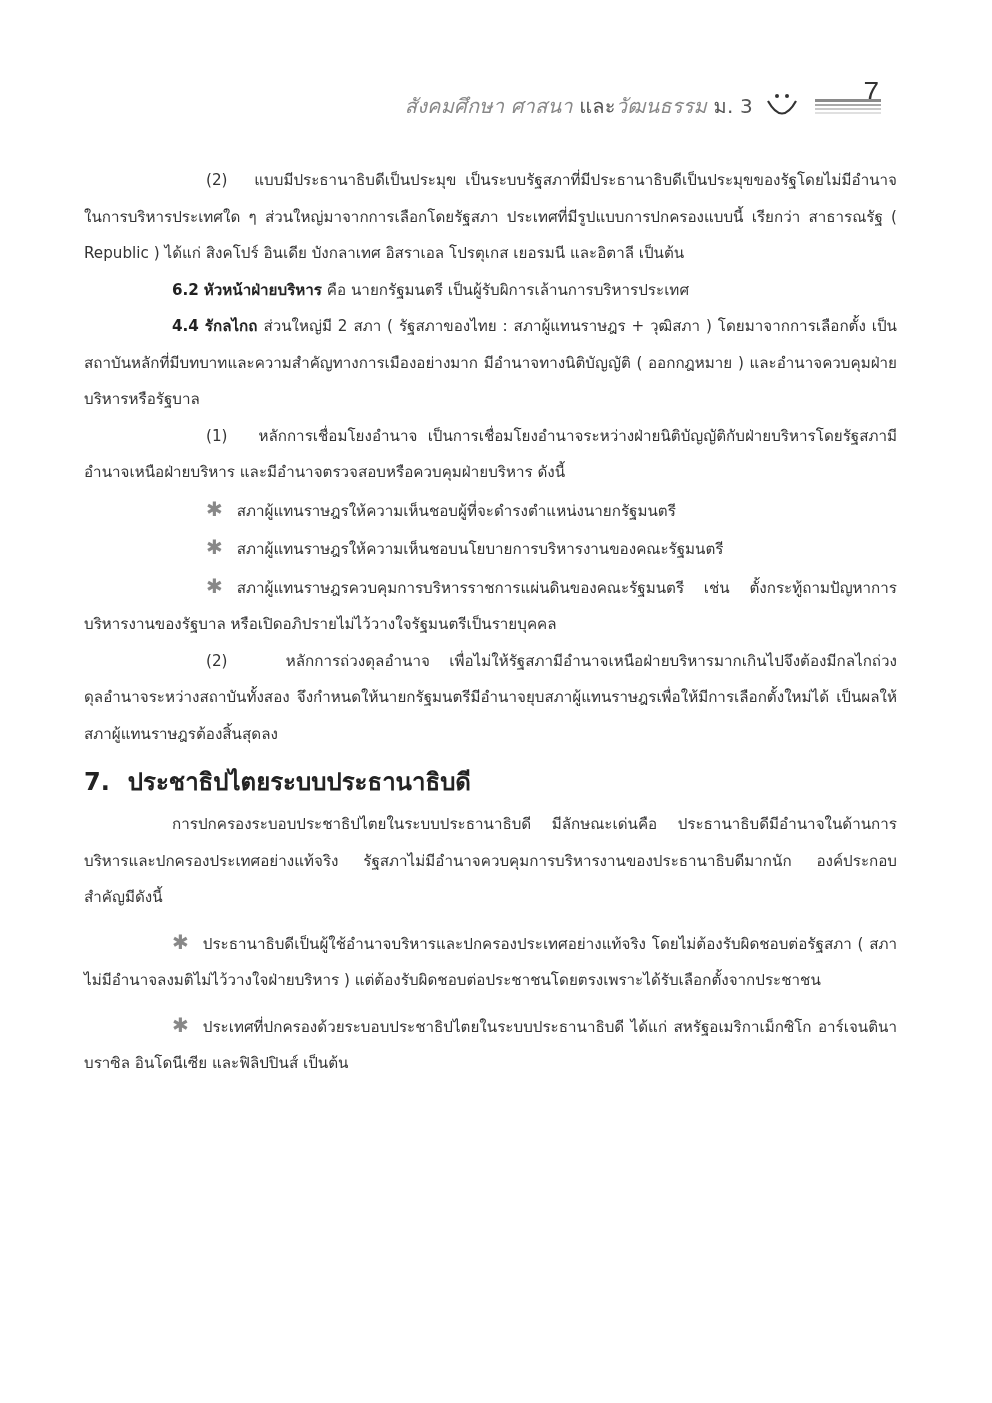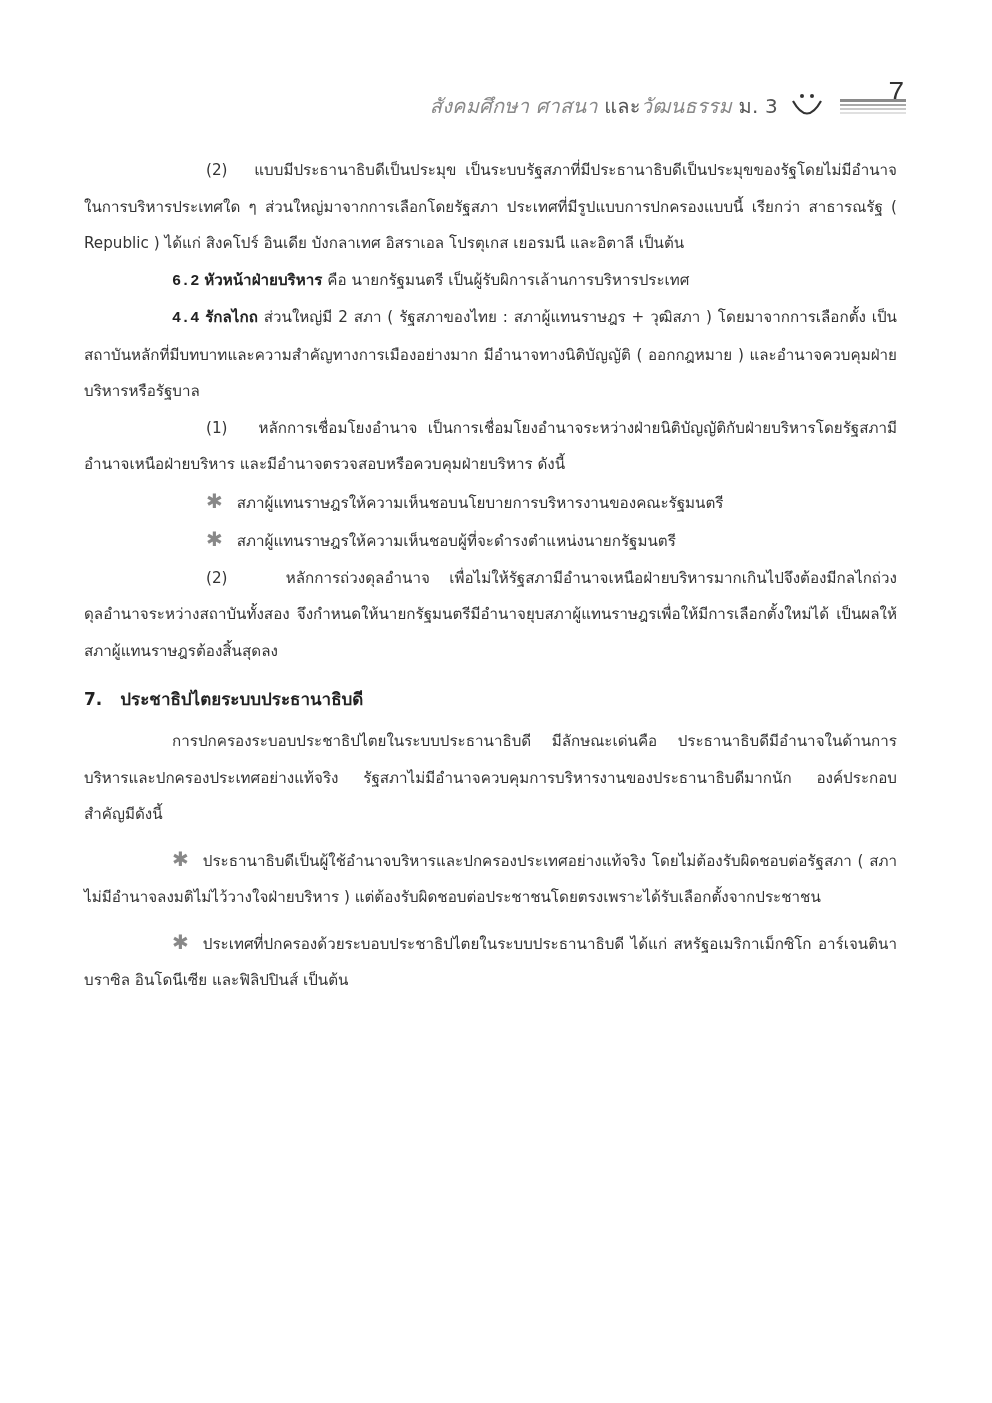--- a/index.html
+++ b/index.html
@@ -2,21 +2,21 @@
 <html><head>
   <meta charset="utf-8">
   <style>
     html, body { margin: 0; padding: 0; background: #ffffff; }
     body {
       width: 992px; height: 1403px; position: relative; overflow: hidden;
       font-family: "DejaVu Sans", "Liberation Sans", sans-serif;
       color: #2a2a2a;
     }
     .header {
-      position: absolute; top: 72px; right: 86px; height: 50px;
+      position: absolute; top: 72px; right: 111px; height: 50px;
       display: flex; align-items: flex-end; gap: 8px;
     }
     .header-title {
       font-size: 20px; color: #888; font-style: italic; letter-spacing: 0.2px;
     }
     .header-title .dark { color: #555; font-style: normal; }
     .smile {
       width: 34px; height: 30px; position: relative; margin-left: 4px; margin-bottom: 2px;
     }
     .smile svg { width: 34px; height: 30px; }
@@ -26,31 +26,31 @@
       font-family: "Liberation Sans", sans-serif;
     }
     .bars { position: absolute; left: 0; bottom: 8px; width: 66px; }
     .bars div { height: 2px; margin-top: 2px; }
     .b1 { background: #8a8a8a; height: 3px !important; }
     .b2 { background: #a8a8a8; }
     .b3 { background: #c8c8c8; }
     .b4 { background: #e0e0e0; }
 
     .content {
-      position: absolute; left: 84px; top: 152px; width: 813px;
+      position: absolute; left: 84px; top: 162px; width: 813px;
       font-size: 15.2px; line-height: 36.5px; color: #333;
     }
     .p { text-align: justify; text-align-last: left; margin: 0; }
     .indent1 { text-indent: 88px; }
     .indent2 { text-indent: 122px; }
     .bullet-line { padding-left: 122px; margin: 0; }
     .star { color: #888; font-weight: bold; font-size: 20px; margin-right: 14px; display: inline-block; text-indent: 0; }
-    .b { font-weight: bold; color: #222; font-family: Liberation Mono, monospace; }
+    .b { font-weight: bold; color: #222; }
     .heading {
-      font-size: 17px; font-weight: bold; color: #222; margin: 10px 0 4px 0; line-height: 40px;
+      font-size: 24px; font-weight: bold; color: #222; margin: 10px 0 4px 0; line-height: 40px;
     }
     .heading .num { margin-right: 18px; }
     .gap { height: 8px; }
   </style>
 </head>
 <body>
 
 <div class="header">
   <div class="header-title">
     <span>สังคมศึกษา ศาสนา </span><span class="dark">และ</span><span>วัฒนธรรม </span><span class="dark">ม. 3</span>
@@ -86,24 +86,27 @@
   <p class="p indent1">
     <span class="b">4.4</span>&nbsp;<span class="b">รักลไกถ</span><span>  ส่วนใหญ่มี  2  สภา  ( รัฐสภาของไทย  :  สภาผู้แทนราษฎร  +  วุฒิสภา )   โดยมาจากการเลือกตั้ง   เป็นสถาบันหลักที่มีบทบาทและความสำคัญทางการเมืองอย่างมาก    มีอำนาจทางนิติบัญญัติ ( ออกกฎหมาย )   และอำนาจควบคุมฝ่ายบริหารหรือรัฐบาล</span>
   </p>
 
 
   <p class="p indent2">
     <span>(1)</span>&nbsp;&nbsp;&nbsp;<span>หลักการเชื่อมโยงอำนาจ    เป็นการเชื่อมโยงอำนาจระหว่างฝ่ายนิติบัญญัติกับฝ่ายบริหารโดยรัฐสภามีอำนาจเหนือฝ่ายบริหาร    และมีอำนาจตรวจสอบหรือควบคุมฝ่ายบริหาร   ดังนี้</span>
   </p>
 
   <p class="bullet-line">
+    <span class="star">✱</span><span>สภาผู้แทนราษฎรให้ความเห็นชอบผู้ที่จะดำรงตำแหน่งนายกรัฐมนตรี</span>
+  </p>
+  <p class="bullet-line">
     <span class="star">✱</span><span>สภาผู้แทนราษฎรให้ความเห็นชอบนโยบายการบริหารงานของคณะรัฐมนตรี</span>
   </p>
-  <p class="bullet-line">
-    <span class="star">✱</span><span>สภาผู้แทนราษฎรให้ความเห็นชอบผู้ที่จะดำรงตำแหน่งนายกรัฐมนตรี</span>
+  <p class="p indent2">
+    <span class="star">✱</span><span>สภาผู้แทนราษฎรควบคุมการบริหารราชการแผ่นดินของคณะรัฐมนตรี เช่น   ตั้งกระทู้ถามปัญหาการบริหารงานของรัฐบาล  หรือเปิดอภิปรายไม่ไว้วางใจรัฐมนตรีเป็นรายบุคคล</span>
   </p>
 
   <p class="p indent2">
     <span>(2)</span>&nbsp;&nbsp;&nbsp;<span>หลักการถ่วงดุลอำนาจ   เพื่อไม่ให้รัฐสภามีอำนาจเหนือฝ่ายบริหารมากเกินไปจึงต้องมีกลไกถ่วงดุลอำนาจระหว่างสถาบันทั้งสอง   จึงกำหนดให้นายกรัฐมนตรีมีอำนาจยุบสภาผู้แทนราษฎรเพื่อให้มีการเลือกตั้งใหม่ได้   เป็นผลให้สภาผู้แทนราษฎรต้องสิ้นสุดลง</span>
   </p>
 
   <div class="heading">
     <span class="num">7.</span><span>ประชาธิปไตยระบบประธานาธิบดี</span>
   </div>
 

